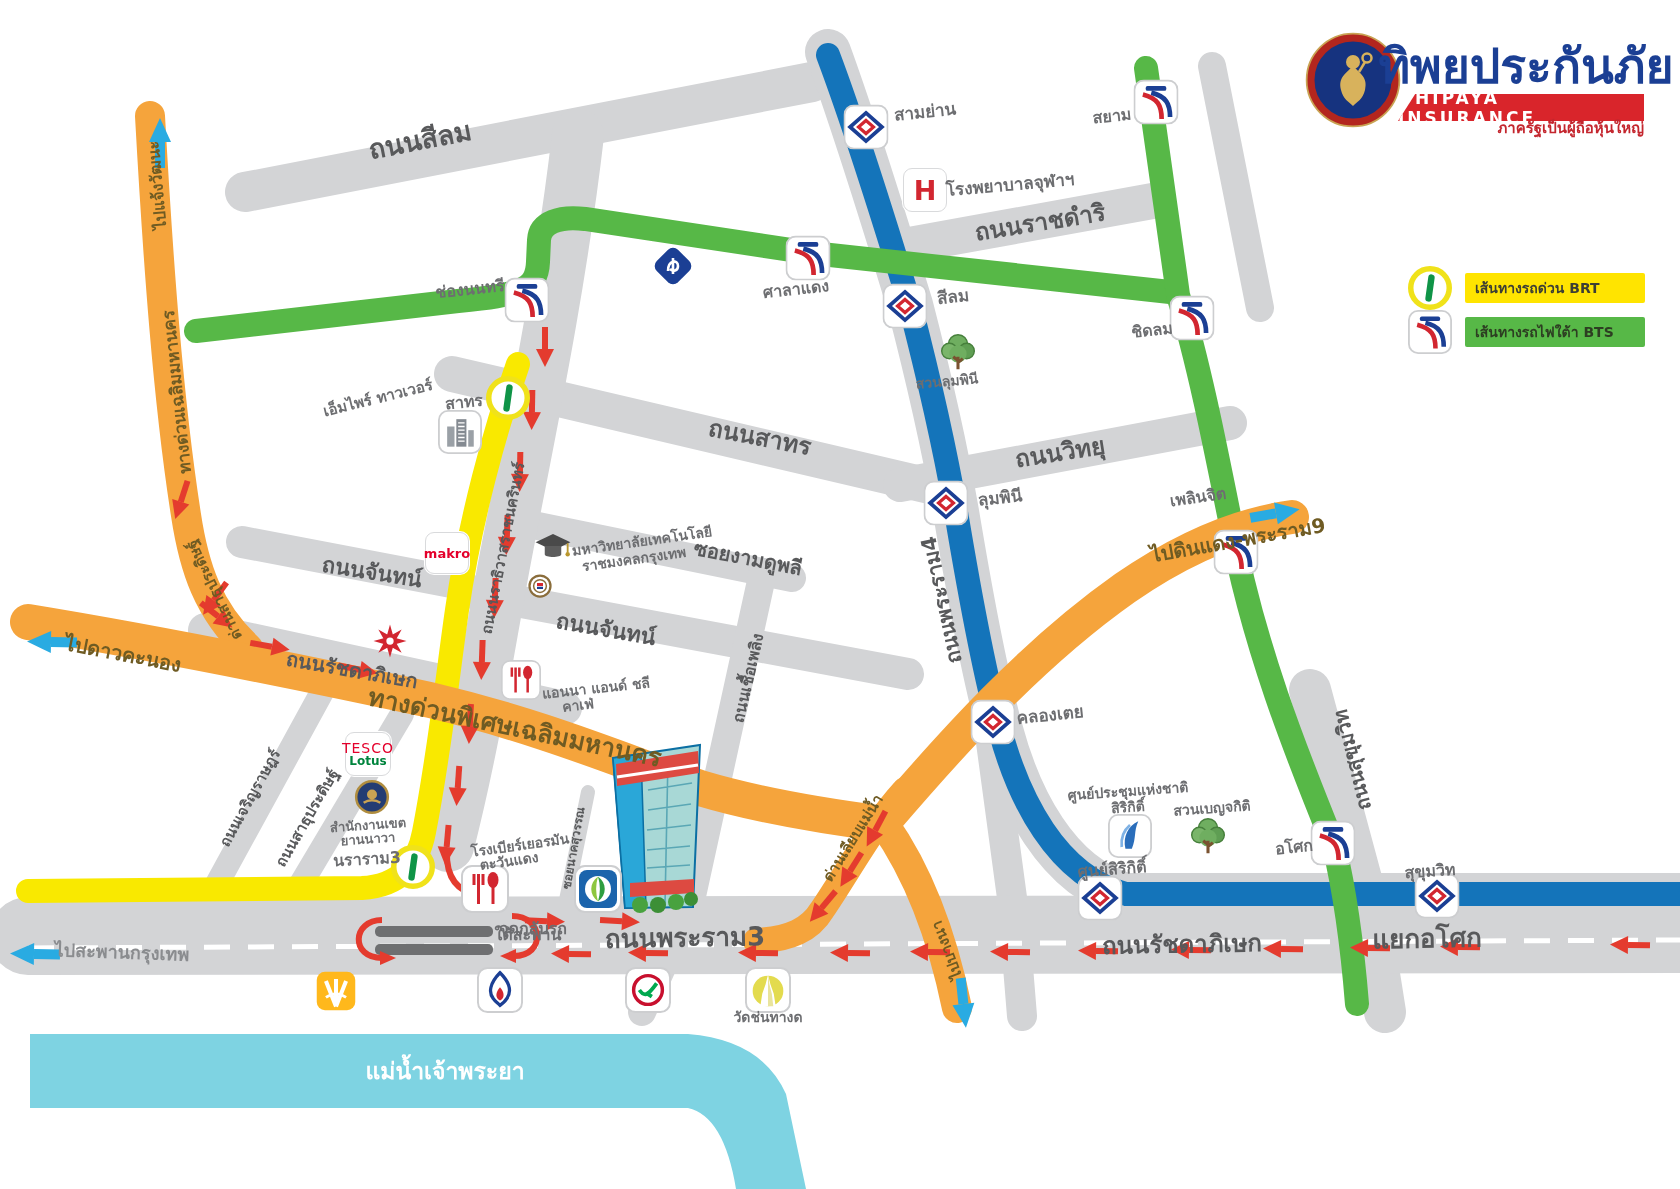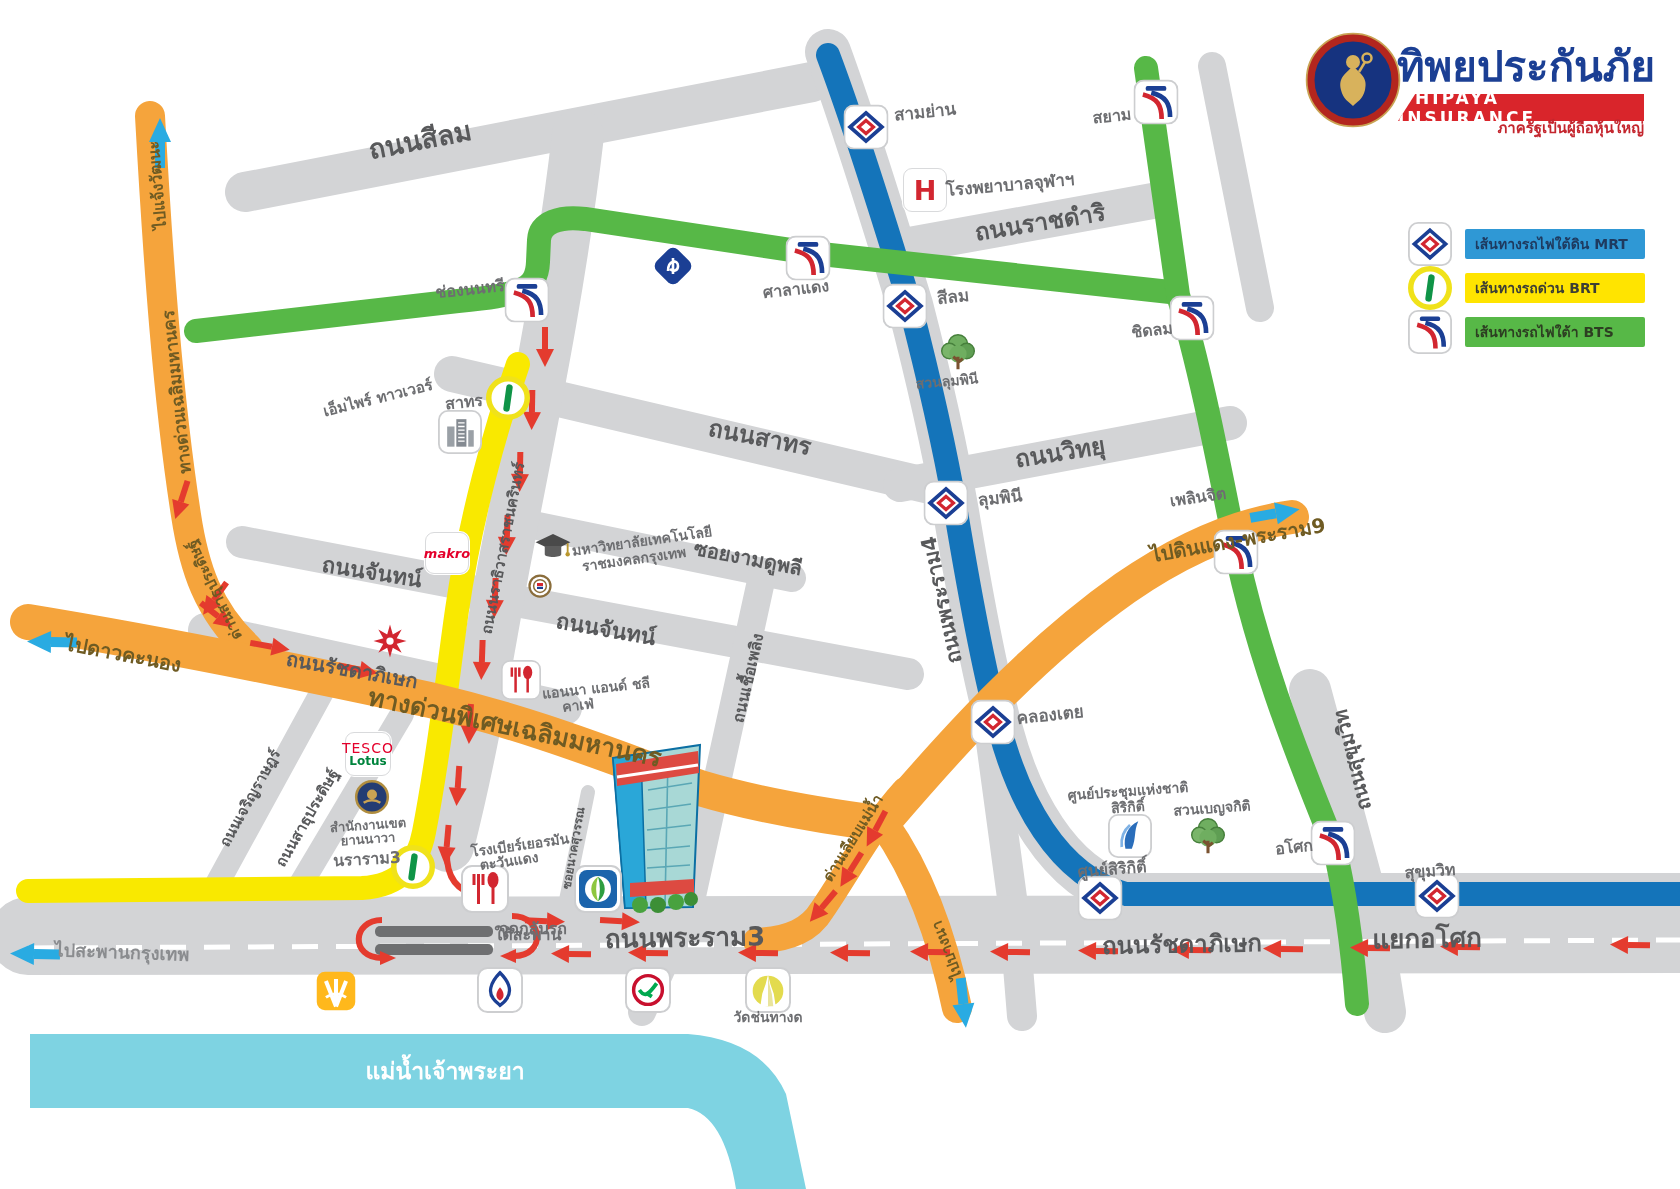--- a/index.html
+++ b/index.html
@@ -11,33 +11,33 @@
   .c-road{color:#58595b}
   .c-stn{color:#6d6e71}
   .c-exw{color:#6f5b23}
   .c-dir{color:#8a8c8f}
   .c-river{color:#ffffff}
   .ic{position:absolute;transform:translate(-50%,-50%);z-index:3}
   .ic svg{display:block;width:100%;height:100%}
   .brandbox{position:absolute;transform:translate(-50%,-50%);background:#fff;border:1.5px solid #d9dadc;
             border-radius:9px;display:flex;flex-direction:column;align-items:center;justify-content:center;
             z-index:3;line-height:1;box-shadow:0 0 0 1px #fff}
-  .mk{color:#e4002b;font-weight:800;font-size:13px;font-style:italic}
+  .mk{color:#e4002b;font-weight:800;font-size:13px;}
   .ts1{color:#e4002b;font-weight:400;font-size:14px;letter-spacing:1px}
   .ts2{color:#00843d;font-weight:800;font-size:12px}
   .hosp{color:#d22630;font-weight:900;font-size:27px}
   
   .lg-row{position:absolute;display:flex;align-items:center;z-index:4}
   .lg-ic{width:44px;height:44px;margin-right:13px;flex:none}
   .lg-ic svg{display:block;width:100%;height:100%}
   .lg-bar{height:30px;width:180px;box-sizing:border-box;display:flex;align-items:center;
           padding:0 10px;font-size:14px;font-weight:700;color:#3c3e35;border-radius:2px}
   
   .logo-title{position:absolute;left:1526px;top:66px;transform:translate(-50%,-50%);
-              font-size:42px;font-weight:800;color:#1b3f94;white-space:nowrap;z-index:4}
+              font-size:48px;font-weight:800;color:#1b3f94;white-space:nowrap;z-index:4}
   .logo-banner{position:absolute;left:1398px;top:94px;width:246px;height:27px;background:#d9252b;
                clip-path:polygon(7% 0,100% 0,100% 100%,0 100%);display:flex;align-items:center;
                justify-content:center;color:#fff;font-weight:800;font-size:17px;letter-spacing:3px;z-index:4}
   .logo-tagline{position:absolute;left:1644px;top:128px;transform:translate(-100%,-50%);
                 font-size:15px;font-weight:700;color:#c4262e;white-space:nowrap;z-index:4}
 </style>
 </head>
 <body>
 
 <div class="stage">
@@ -283,28 +283,20 @@
       <circle cx="48" cy="30" r="7" fill="#d8b25c"></circle>
       <path d="M48,34 C40,42 33,46 36,58 C38,67 44,70 48,74 C52,70 58,67 60,58 C63,46 56,42 48,34 Z" fill="#d8b25c"></path>
       <circle cx="62" cy="26" r="4.5" fill="none" stroke="#d8b25c" stroke-width="2.5"></circle>
       <path d="M60,30 L54,40" stroke="#d8b25c" stroke-width="2.5"></path>
     </svg>
   </div>
   <div class="logo-title">ทิพยประกันภัย</div>
   <div class="logo-banner">DHIPAYA INSURANCE</div>
   <div class="logo-tagline">ภาครัฐเป็นผู้ถือหุ้นใหญ่</div>
 
-  <div class="lg-row" style="left:1408px;top:222px">
-    <div class="lg-ic">
-        <svg viewBox="0 0 48 48">
-          <use href="#sym-mrt"></use>
-        </svg>
-      </div>
-    <div class="lg-bar" style="background:#2f98d5;color:#1e3a5f">เส้นทางรถไฟใต้ดิน MRT</div>
-  </div>
   <div class="lg-row" style="left:1408px;top:266px">
     <div class="lg-ic">
         <svg viewBox="0 0 48 48">
           <use href="#sym-brt"></use>
         </svg>
       </div>
     <div class="lg-bar" style="background:#ffe400">เส้นทางรถด่วน BRT</div>
   </div>
   <div class="lg-row" style="left:1408px;top:310px">
     <div class="lg-ic">

